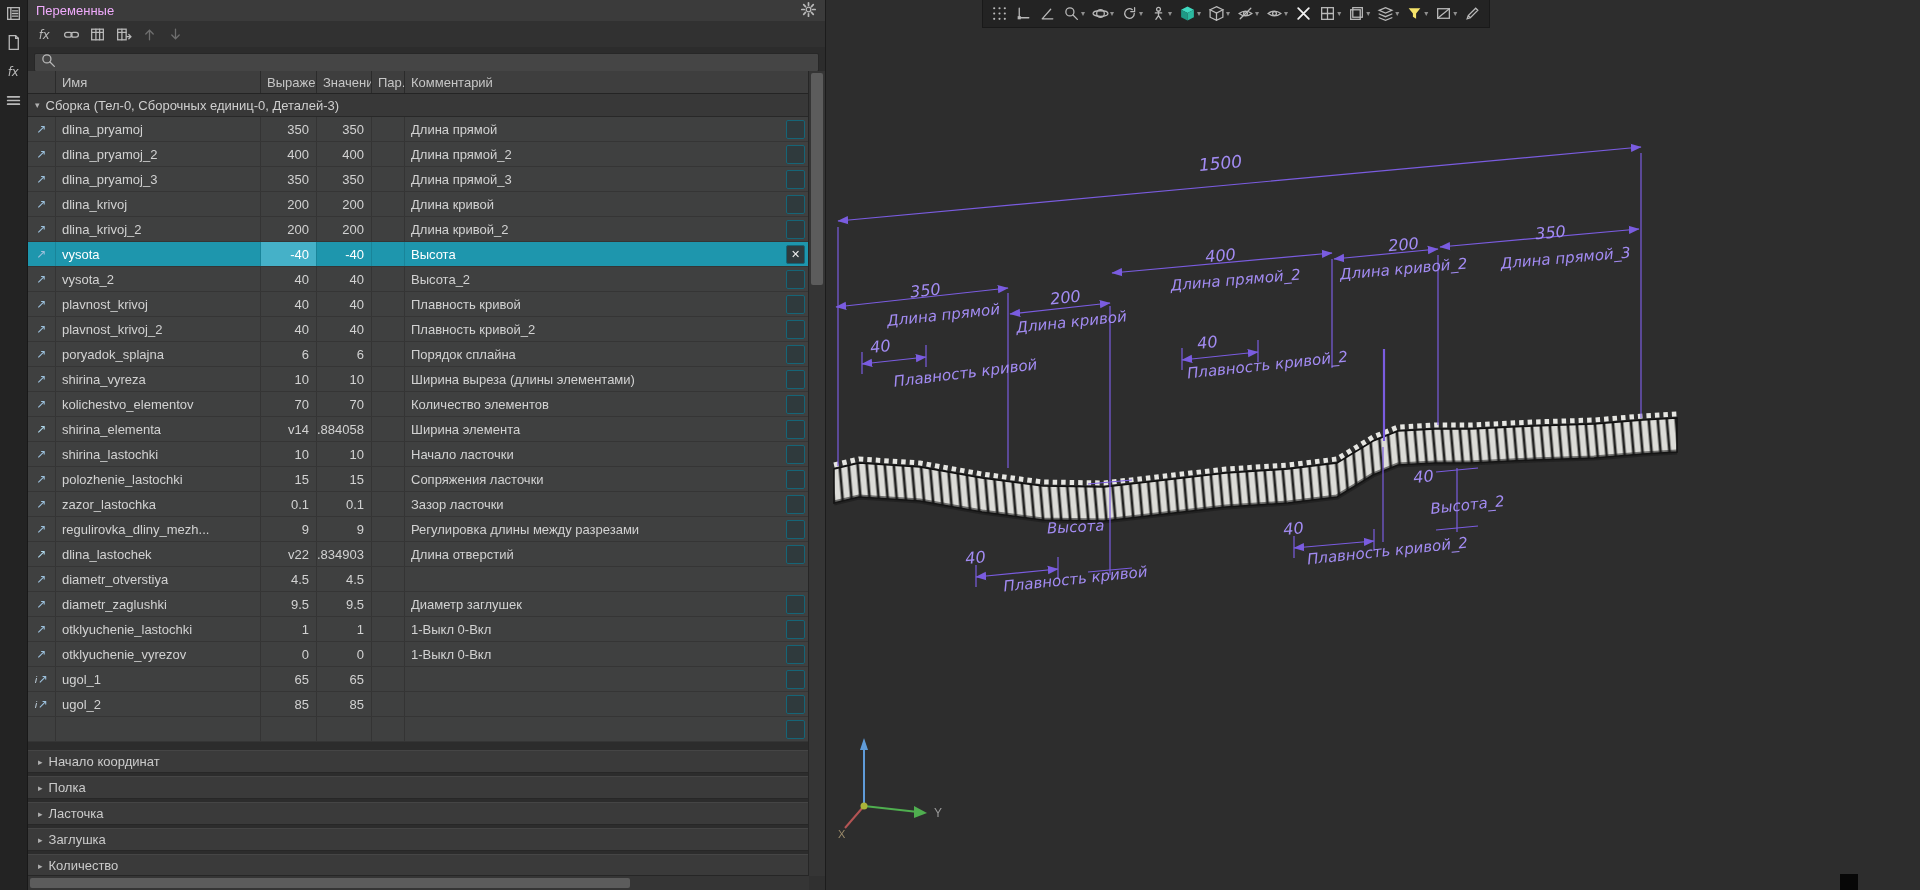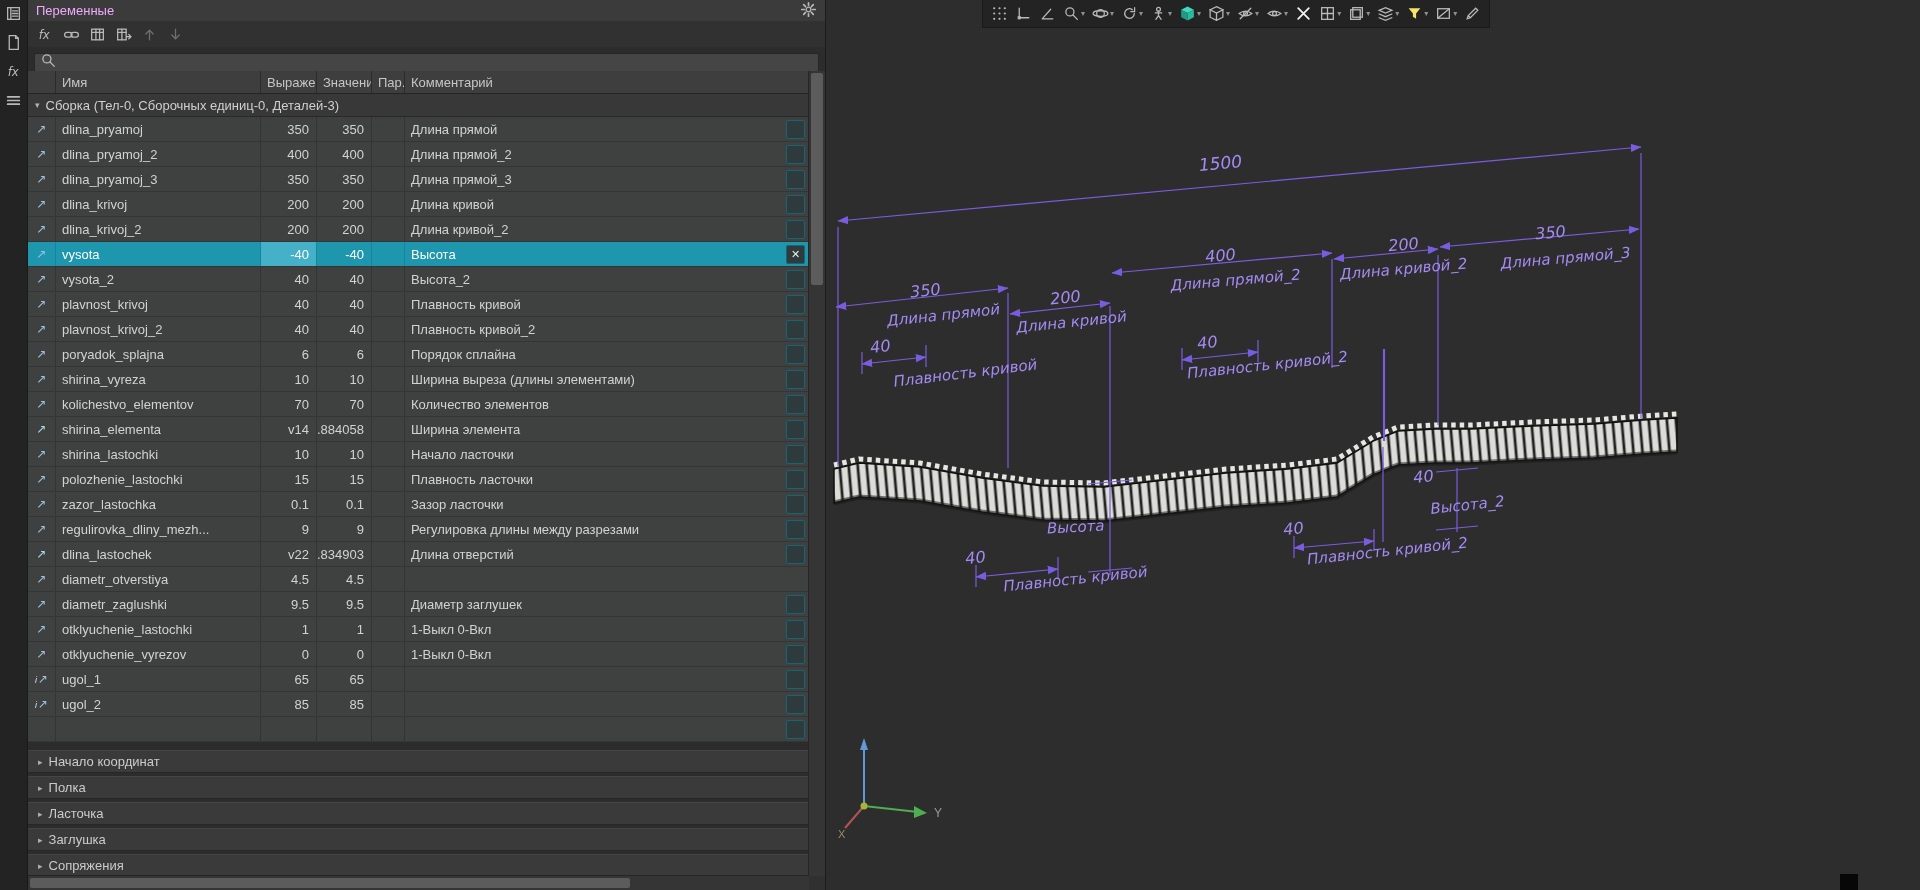--- a/index.html
+++ b/index.html
@@ -403,21 +403,21 @@
     <div class="cell c-icon">
               <span class="var-icon ext">↗</span>
             </div>
     <div class="cell c-name">
               <span class="nm">polozhenie_lastochki</span>
             </div>
     <div class="cell c-expr num">15</div>
     <div class="cell c-val num">15</div>
     <div class="cell c-par"></div>
     <div class="cell c-com">
-      <span class="cm">Плавность ласточки</span>
+      <span class="cm">Сопряжения ласточки</span>
       <span class="row-close" hidden=""></span>
     </div>
   </div>
           <div class="row">
     <div class="cell c-icon">
               <span class="var-icon ext">↗</span>
             </div>
     <div class="cell c-name">
               <span class="nm">zazor_lastochka</span>
             </div>
@@ -573,21 +573,21 @@
           <div class="group-collapsed">
             <span class="garrow">▸</span>
             <span>Ласточка</span>
           </div>
           <div class="group-collapsed">
             <span class="garrow">▸</span>
             <span>Заглушка</span>
           </div>
           <div class="group-collapsed">
             <span class="garrow">▸</span>
-            <span>Сопряжения</span>
+            <span>Количество</span>
           </div>
         </div>
     </div>
 
     <div class="vscroll">
         <div class="thumb"></div>
       </div>
     <div class="hscroll">
         <div class="thumb"></div>
       </div>

